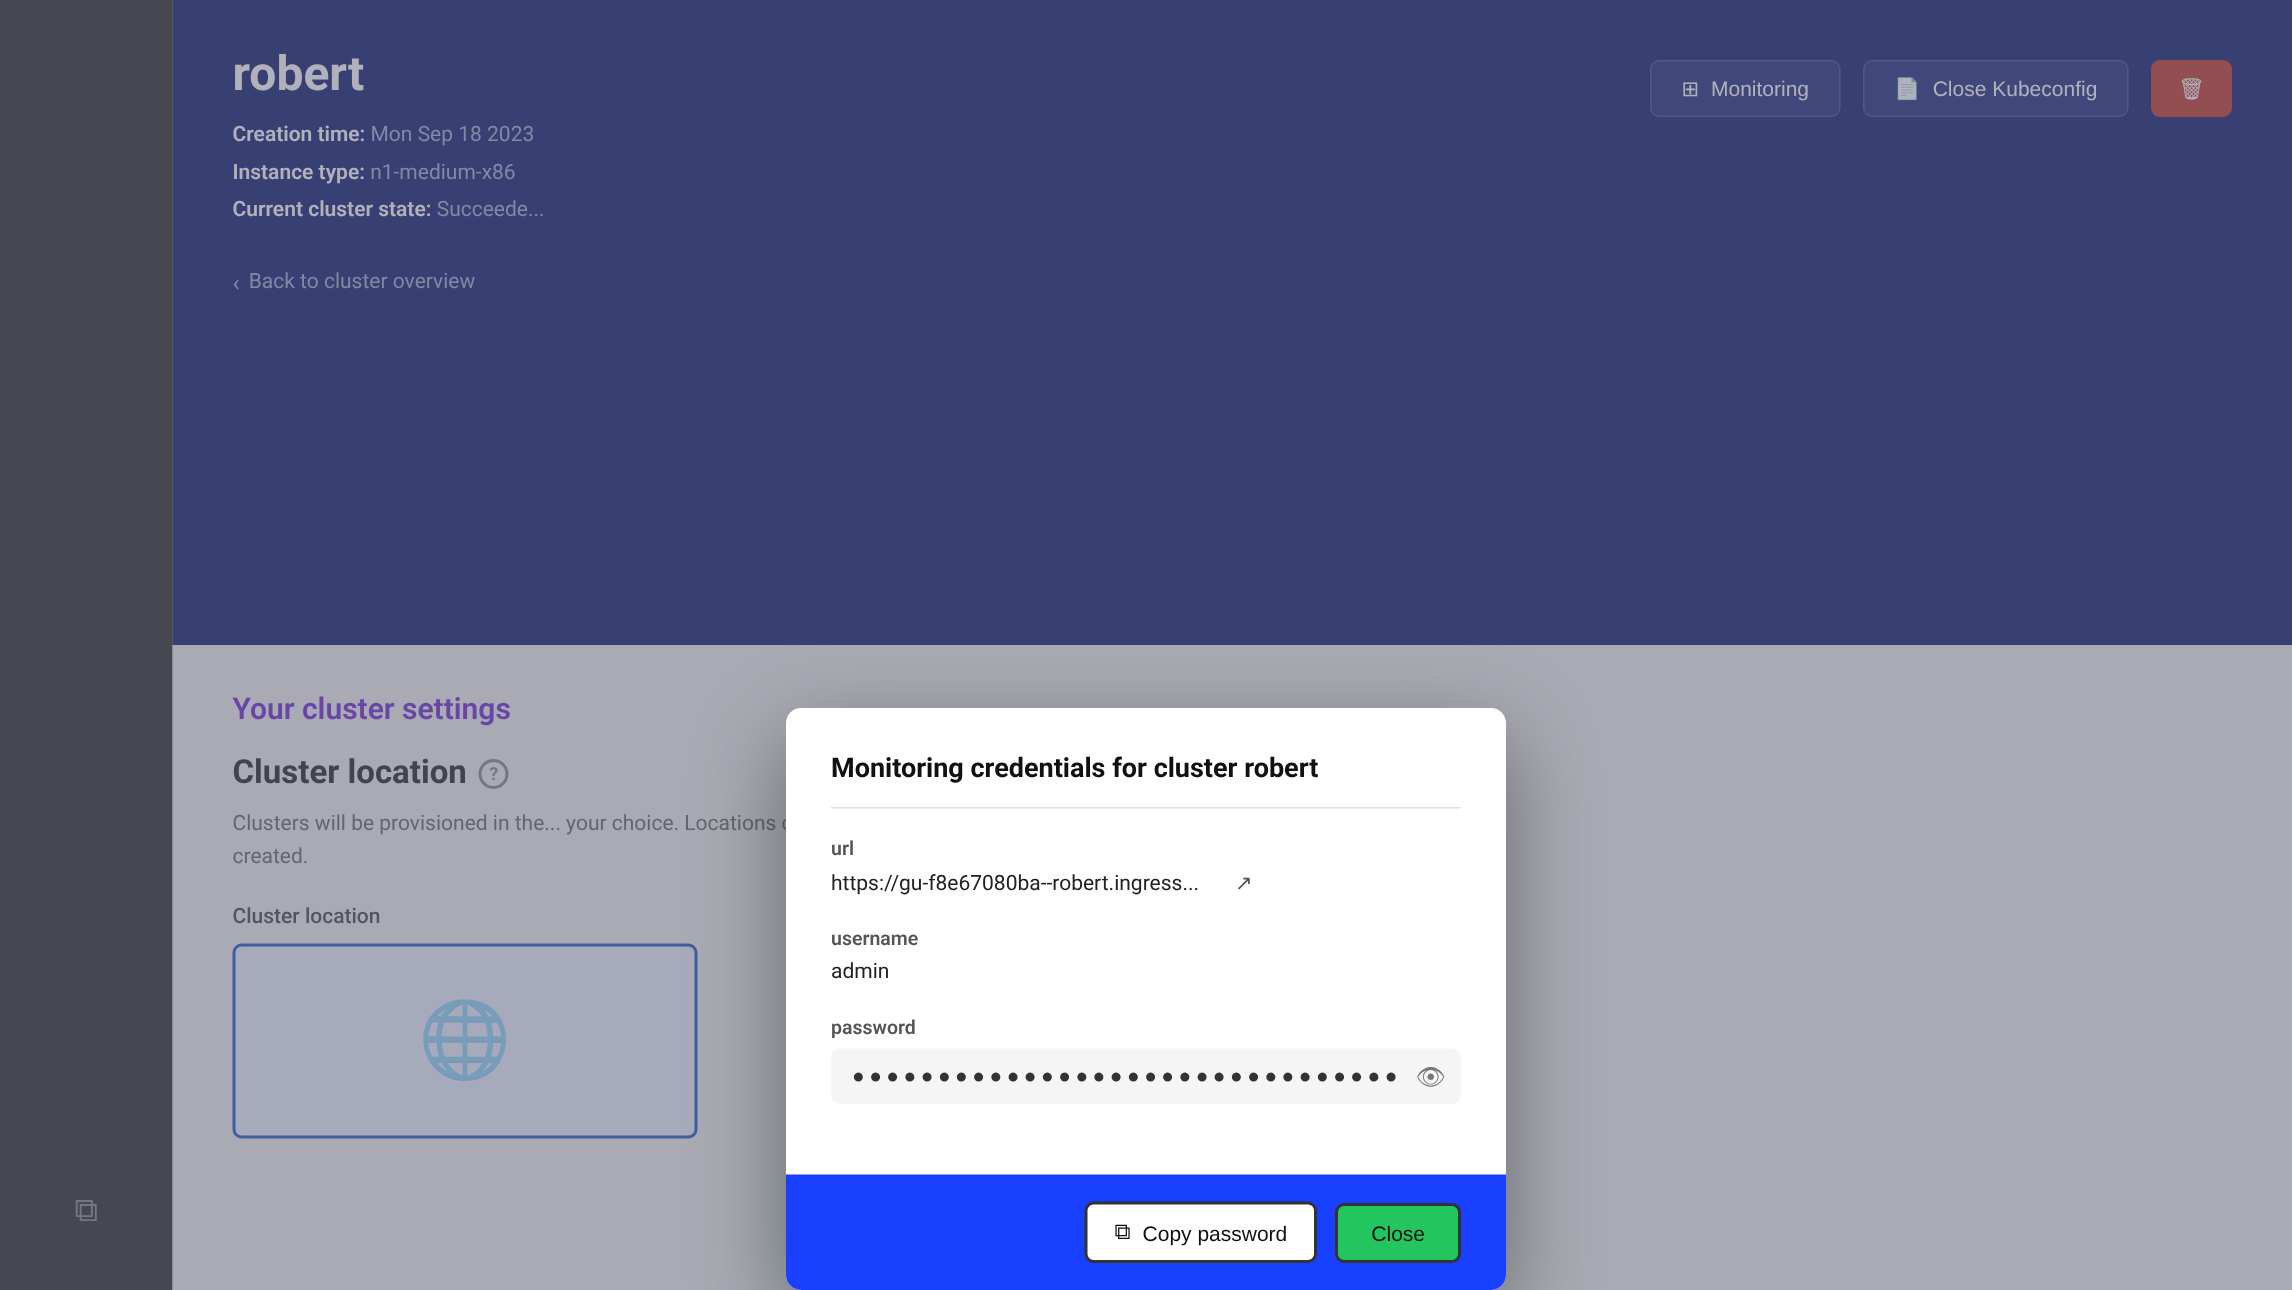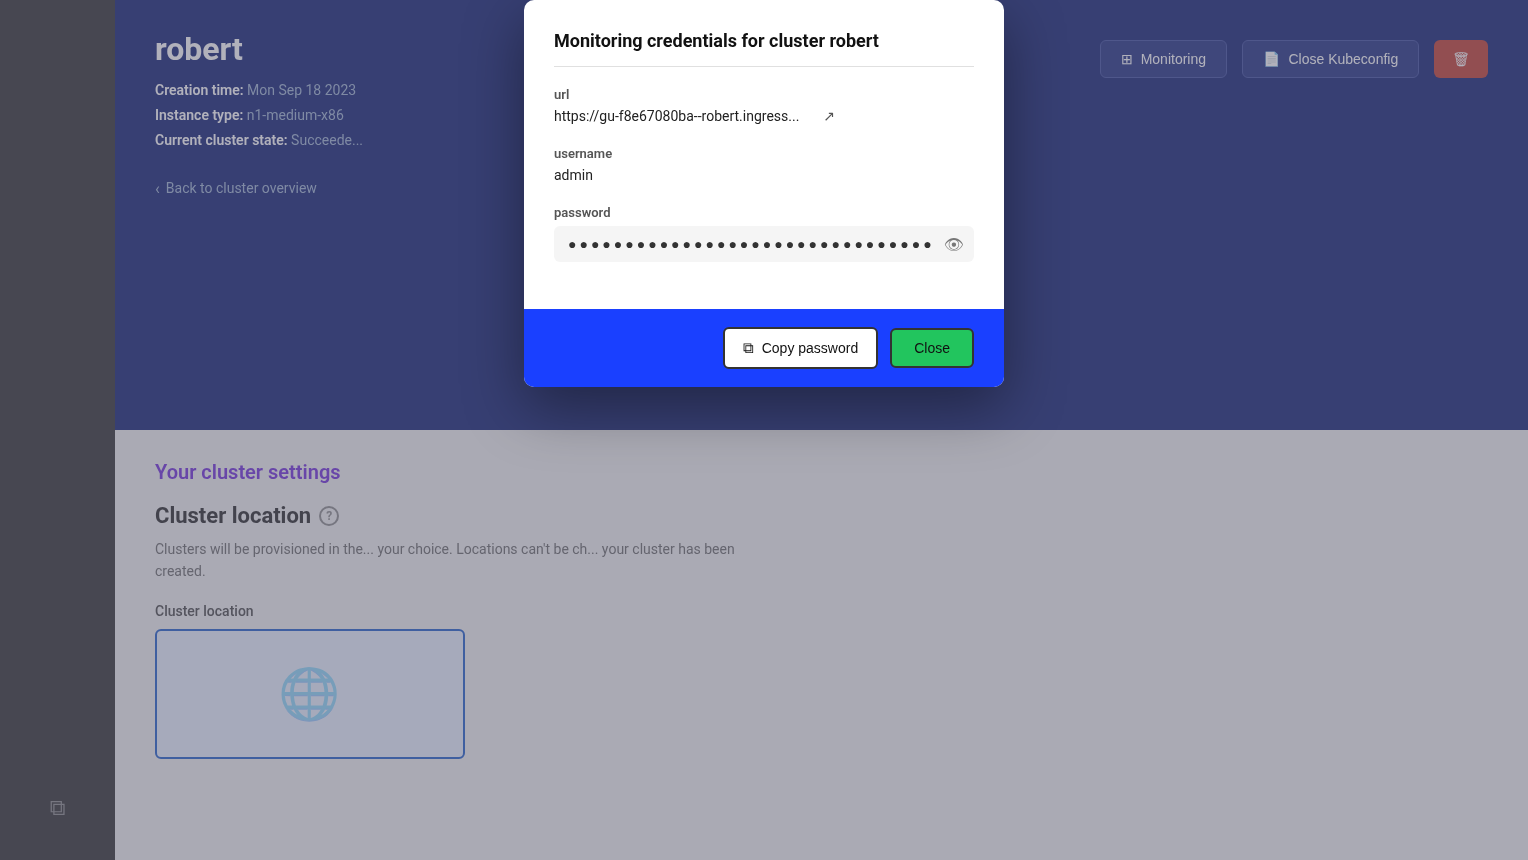--- a/index.html
+++ b/index.html
@@ -215,21 +215,21 @@
     }
 
     
     .overlay {
       position: absolute;
       top: 0; left: 0;
       width: 1528px;
       height: 860px;
       background: rgba(100,100,120,0.5);
       display: flex;
-      align-items: flex-start;
+      align-items: flex-end;
       justify-content: center;
       z-index: 100;
     }
 
     
     .modal {
       background: #ffffff;
       border-radius: 10px;
       width: 480px;
       overflow: hidden;

